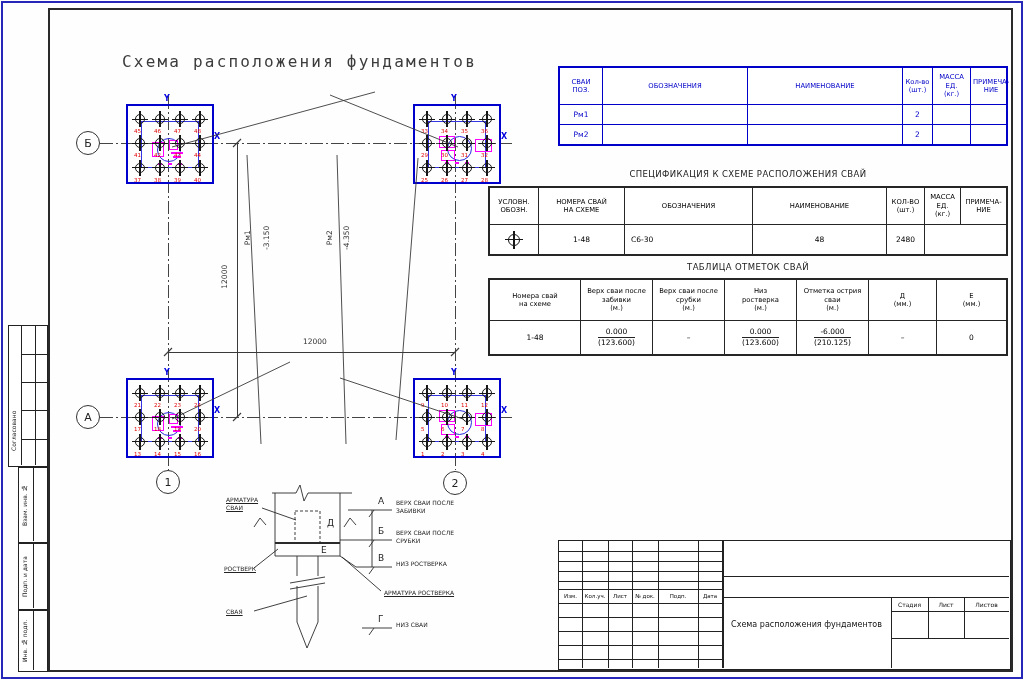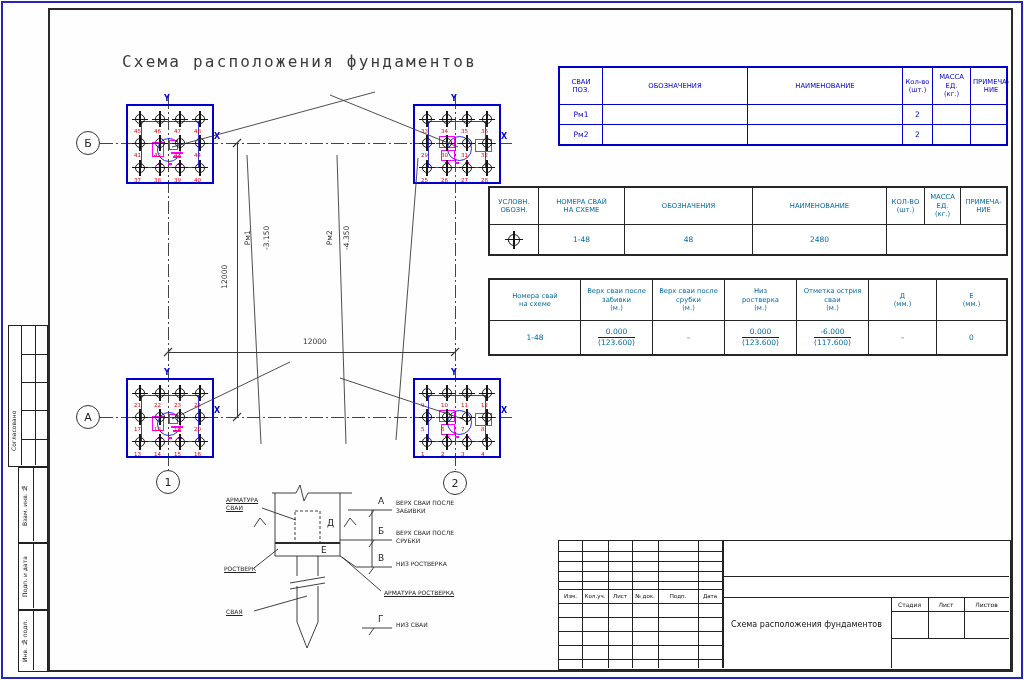--- a/index.html
+++ b/index.html
@@ -35,21 +35,21 @@
   
   .tbl-title{position:absolute;font-size:8.5px;letter-spacing:.4px;white-space:nowrap;line-height:1}
   .spec{position:absolute;box-sizing:border-box;background:#fff}
   .trow{display:grid;grid-template-columns:var(--cols);box-sizing:border-box}
   .trow + .trow{border-top:1px solid var(--bc)}
   .cell{display:flex;align-items:center;justify-content:center;text-align:center;white-space:pre-line;line-height:1.25;padding:1px 2px;box-sizing:border-box;font-size:6.8px}
   .cell + .cell{border-left:1px solid var(--bc)}
   .cell.left{justify-content:flex-start;text-align:left;padding-left:6px}
   .cell.d{font-size:7.5px}
   #spec-fnd{--bc:#0000c8;border:2px solid #0000c8;color:#0000c8}
-  #spec-piles,#elev-table{--bc:#262626;border:2px solid #262626;color:#0369a1}
+  #spec-piles,#elev-table{--bc:#262626;border:2px solid #262626;color:#000000}
   .frac{display:inline-block;text-align:center;font-size:7.5px;line-height:1.3}
   .frac .fn{display:block;border-bottom:1px solid #222;padding:0 3px}
   .frac .fd{display:block}
   .sectxt{letter-spacing:3px;font-size:8px}
   
   #titleblock{position:absolute;left:558px;top:540px;width:453px;height:130px;border:1.5px solid #222;box-sizing:border-box;background:#fff}
   .tbl-l{position:absolute;background:#222}
   .stamp-grid{position:absolute;display:grid}
   .stamp-grid .scell{display:flex;align-items:center;justify-content:center;font-size:5.5px;color:#111;white-space:nowrap;overflow:hidden}
   #doc-title{position:absolute;left:163px;top:62px;width:169px;height:42px;display:flex;align-items:center;justify-content:center;font-size:8px;color:#111;text-align:center}
@@ -589,46 +589,49 @@
     <div class="trow" style="height:20px">
       <div class="cell d">Рм2</div>
       <div class="cell"></div>
       <div class="cell"></div>
       <div class="cell d">2</div>
       <div class="cell"></div>
       <div class="cell"></div>
     </div>
   </div>
 
+  <div class="tbl-title" style="left:488px;top:170px;width:520px;text-align:center;color:#222">СПЕЦИФИКАЦИЯ К СХЕМЕ РАСПОЛОЖЕНИЯ СВАЙ</div>
   <div class="spec" id="spec-piles" style="left:488px;top:186px;width:520px;--cols:48px 86px 128px 134px 38px 36px 1fr">
     <div class="trow" style="height:36px">
 
     <div class="cell">УСЛОВН.
 ОБОЗН.</div>
         <div class="cell">НОМЕРА СВАЙ
 НА СХЕМЕ</div>
         <div class="cell">ОБОЗНАЧЕНИЯ</div>
         <div class="cell">НАИМЕНОВАНИЕ</div>
         <div class="cell">КОЛ-ВО
 (шт.)</div>
         <div class="cell">МАССА
 ЕД.
 (кг.)</div>
         <div class="cell">ПРИМЕЧА-
 НИЕ</div>
       </div>
     <div class="trow" style="height:30px">
       <div class="cell"><span class="pile" style="width:12px;height:12px"><b class="ph"></b><b class="pv"></b></span></div>
       <div class="cell d">1-48</div>
+      <div class="cell d left">С6-30</div>
       <div class="cell d">48</div>
       <div class="cell d">2480</div>
       <div class="cell d"></div>
     </div>
   </div>
 
+  <div class="tbl-title" style="left:488px;top:263px;width:520px;text-align:center;color:#222">ТАБЛИЦА ОТМЕТОК СВАЙ</div>
   <div class="spec" id="elev-table" style="left:488px;top:278px;width:520px;--cols:90px 72px 72px 72px 72px 68px 1fr">
     <div class="trow" style="height:40px">
 
     <div class="cell">Номера свай
 на схеме</div>
         <div class="cell">Верх сваи после
 забивки
 (м.)</div>
         <div class="cell">Верх сваи после
 срубки
@@ -642,21 +645,21 @@
         <div class="cell">Д
 (мм.)</div>
         <div class="cell">Е
 (мм.)</div>
       </div>
     <div class="trow" style="height:34px">
       <div class="cell d">1-48</div>
       <div class="cell"><span class="frac"><span class="fn">0.000</span><span class="fd">(123.600)</span></span></div>
       <div class="cell d">–</div>
       <div class="cell"><span class="frac"><span class="fn">0.000</span><span class="fd">(123.600)</span></span></div>
-      <div class="cell"><span class="frac"><span class="fn">-6.000</span><span class="fd">(117.600)</span></span></div>
+      <div class="cell"><span class="frac"><span class="fn">-6.000</span><span class="fd">(210.125)</span></span></div>
       <div class="cell d">–</div>
       <div class="cell d">0</div>
     </div>
   </div>
 
   <div id="titleblock">
     <div class="tbl-l" style="left:163px;top:0;width:1.5px;height:127px"></div>
     <div class="tbl-l" style="left:23px;top:0;width:1px;height:127px"></div>
     <div class="tbl-l" style="left:49px;top:0;width:1px;height:127px"></div>
     <div class="tbl-l" style="left:73px;top:0;width:1px;height:127px"></div>

